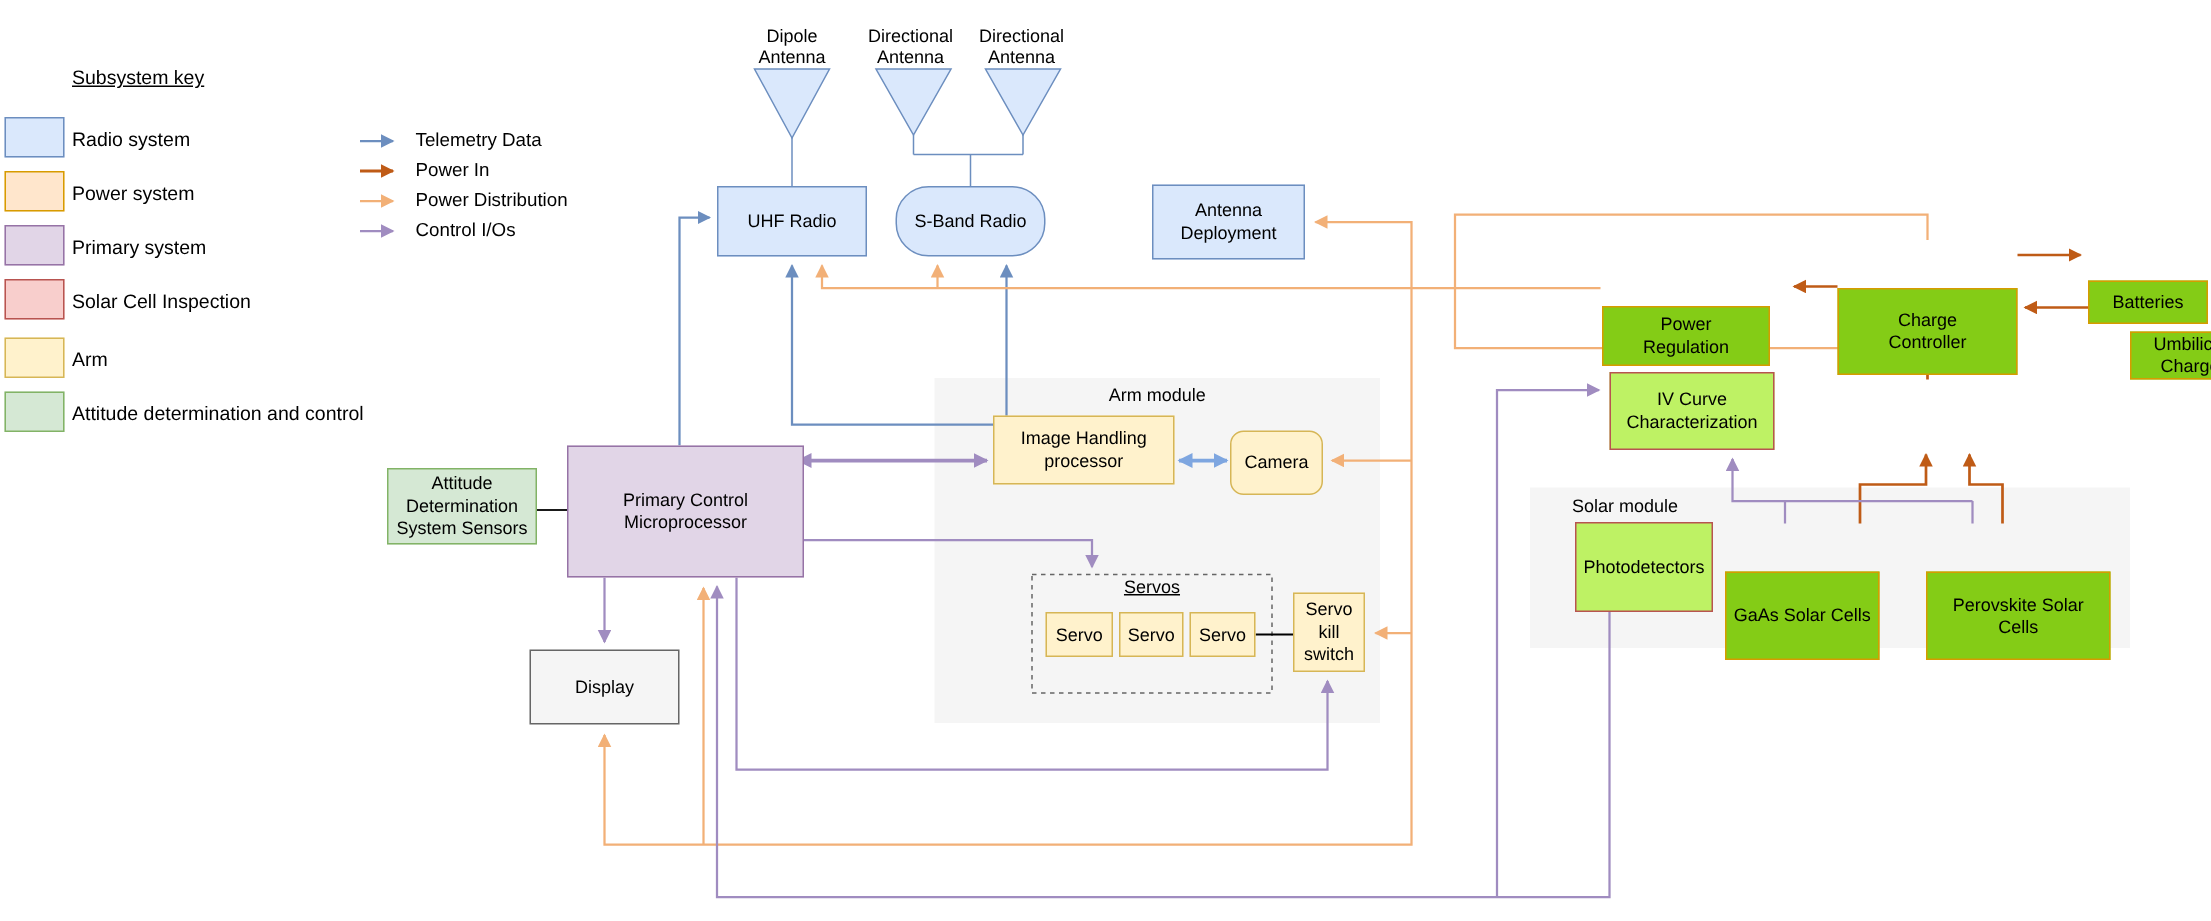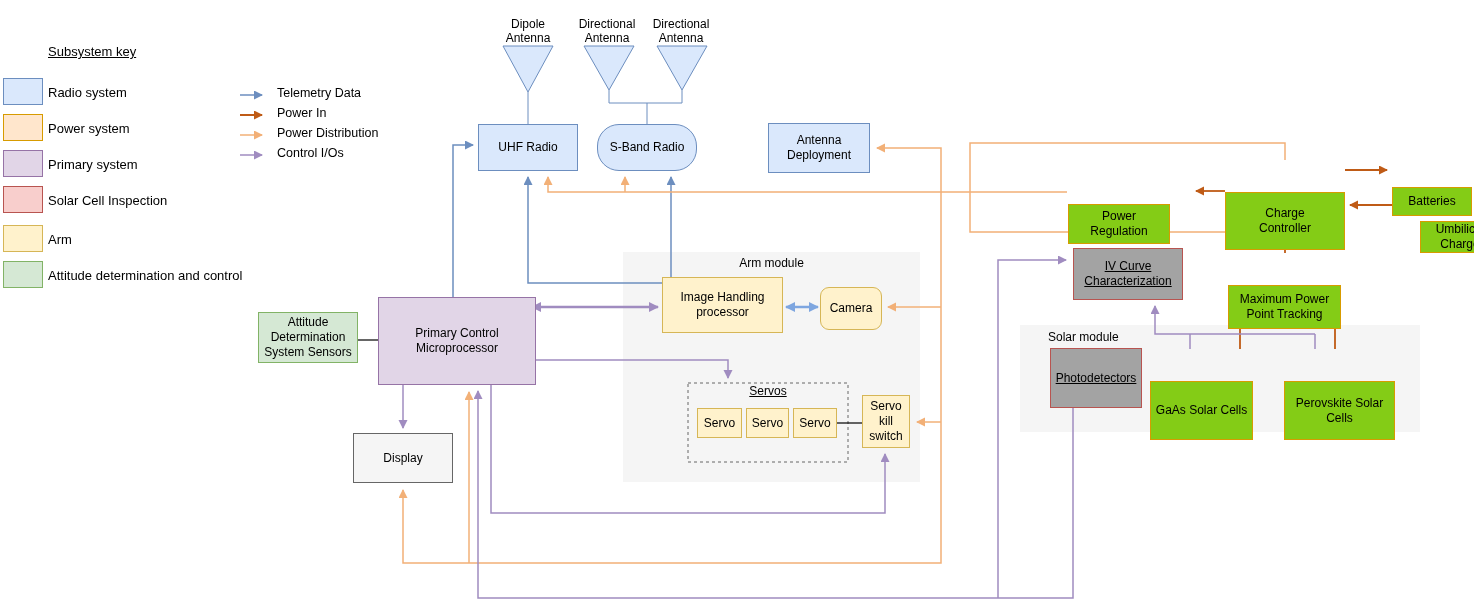--- a/index.html
+++ b/index.html
@@ -5,21 +5,21 @@
   html,body{margin:0;padding:0;background:#fff;}
   #canvas{position:relative;width:1474px;height:614px;background:#fff;overflow:hidden;
           font-family:"Liberation Sans",sans-serif;color:#000;}
   #wires{position:absolute;left:0;top:0;z-index:1;}
   .box{position:absolute;z-index:2;display:flex;align-items:center;justify-content:center;
        text-align:center;font-size:12px;line-height:1.25;white-space:pre-line;
        box-sizing:border-box;border:1px solid #000;padding:1px;}
   .f-blue{background:#dae8fc;border-color:#6c8ebf;}
   .f-orange{background:#84cc16;border-color:#d79b00;margin-top:32px;}
   .f-purple{background:#e1d5e7;border-color:#9673a6;}
-  .f-red{background:#a3a3a3;border-color:#b85450;text-decoration:underline;}
+  .f-red{background:#bef264;border-color:#b85450;}
   .f-yellow{background:#fff2cc;border-color:#d6b656;}
   .f-green{background:#d5e8d4;border-color:#82b366;}
   .f-gray{background:#f5f5f5;border-color:#666;}
   .rounded{border-radius:9px;}
   .flabel{position:absolute;z-index:2;font-size:12px;line-height:1.2;white-space:pre-line;}
   .centered{display:flex;align-items:flex-start;justify-content:center;text-align:center;}
   .alabel{position:absolute;z-index:2;font-size:12px;line-height:1.15;white-space:pre-line;
           text-align:center;}
   .key-title{position:absolute;z-index:2;font-size:13px;text-decoration:underline;}
   .swatch{position:absolute;z-index:2;width:40px;height:27px;box-sizing:border-box;border:1px solid;}
@@ -154,38 +154,36 @@
 
   <div class="flabel centered" style="left:623px;top:256px;width:297px;">Arm module</div>
   <div class="flabel" style="left:1048px;top:330px;">Solar module</div>
   <div class="flabel centered" style="left:688px;top:384px;width:160px;text-decoration:underline;">Servos</div>
 
   <div class="box f-blue" style="left:478px;top:124px;width:100px;height:47px;">UHF Radio</div>
   <div class="box f-blue" style="left:597px;top:124px;width:100px;height:47px;border-radius:22px;">S-Band Radio</div>
   <div class="box f-blue" style="left:768px;top:123px;width:102px;height:50px;">Antenna
 Deployment</div>
 
-  <div class="box f-orange" style="left:1068px;top:172px;width:102px;height:40px;">Power
+  <div class="box f-orange" style="left:1068px;top:172px;width:112px;height:40px;">Power
 Regulation</div>
   <div class="box f-orange" style="left:1225px;top:160px;width:120px;height:58px;">Charge
 Controller</div>
   <div class="box f-orange" style="left:1392px;top:155px;width:80px;height:29px;">Batteries</div>
   <div class="box f-orange" style="left:1420px;top:189px;width:80px;height:32px;">Umbilical
 Charge</div>
   <div class="box f-red" style="left:1073px;top:248px;width:110px;height:52px;">IV Curve
 Characterization</div>
-  <div class="box f-orange" style="left:1228px;top:253px;width:113px;height:44px;">Maximum Power
-Point Tracking</div>
 
   <div class="box f-red" style="left:1050px;top:348px;width:92px;height:60px;">Photodetectors</div>
   <div class="box f-orange" style="left:1150px;top:349px;width:103px;height:59px;">GaAs Solar Cells</div>
-  <div class="box f-orange" style="left:1284px;top:349px;width:111px;height:59px;">Perovskite Solar
+  <div class="box f-orange" style="left:1284px;top:349px;width:123px;height:59px;">Perovskite Solar
 Cells</div>
 
-  <div class="box f-yellow" style="left:662px;top:277px;width:121px;height:56px;">Image Handling
+  <div class="box f-yellow" style="left:662px;top:277px;width:121px;height:46px;">Image Handling
 processor</div>
   <div class="box f-yellow rounded" style="left:820px;top:287px;width:62px;height:43px;">Camera</div>
   <div class="box f-yellow" style="left:697px;top:408px;width:45px;height:30px;">Servo</div>
   <div class="box f-yellow" style="left:746px;top:408px;width:43px;height:30px;">Servo</div>
   <div class="box f-yellow" style="left:793px;top:408px;width:44px;height:30px;">Servo</div>
   <div class="box f-yellow" style="left:862px;top:395px;width:48px;height:53px;">Servo
 kill
 switch</div>
 
   <div class="box f-green" style="left:258px;top:312px;width:100px;height:51px;">Attitude

